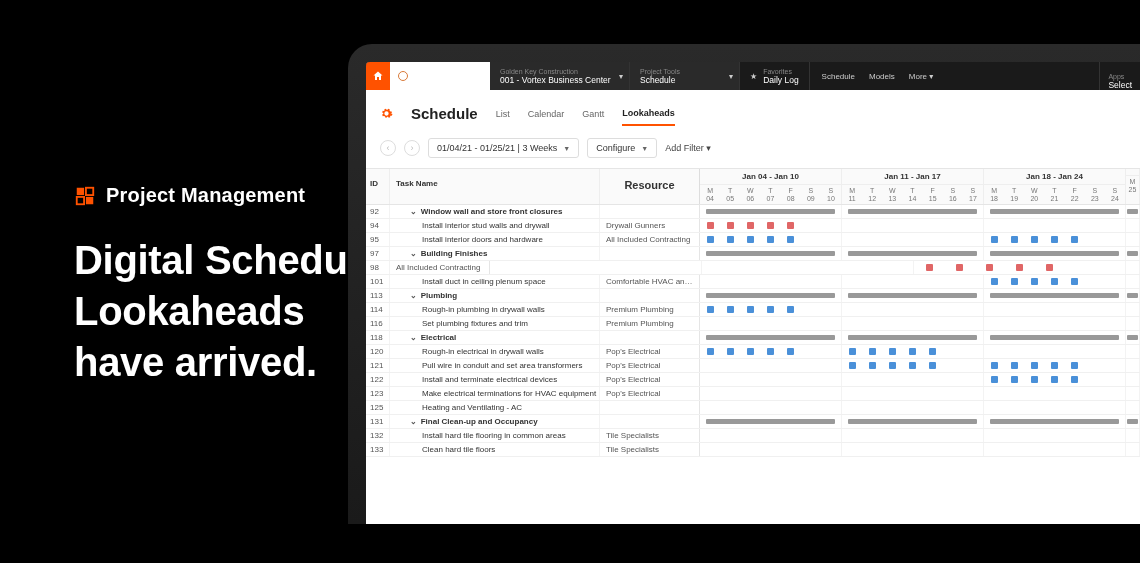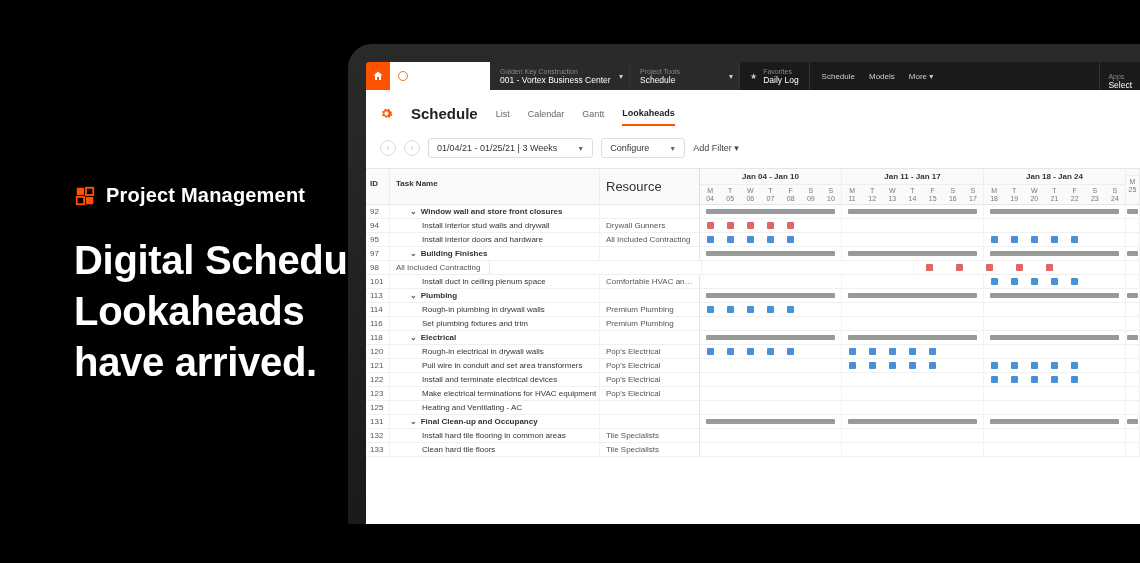--- a/index.html
+++ b/index.html
@@ -32,30 +32,30 @@
 
 .tabs-row { display: flex; align-items: center; padding: 10px 14px 2px 14px; gap: 18px; }
 .gear-orange { width: 13px; height: 13px; color: #ff5200; }
 .page-title { font-size: 15px; font-weight: 700; color: #222; }
 .tab { font-size: 9px; color: #666; padding-bottom: 6px; margin-top: 8px; }
 .tab.active { color: #222; border-bottom: 2px solid #ff5200; font-weight: 600; }
 
 
 .tool-row { display: flex; align-items: center; gap: 8px; padding: 10px 14px; font-size: 9px; }
 .circle-btn { width: 16px; height: 16px; border: 1px solid #ddd; border-radius: 50%; display:flex; align-items:center; justify-content:center; color:#bbb; font-size:9px; }
-.pill { border: 1px solid #ddd; border-radius: 3px; padding: 4px 8px; display:flex; align-items:center; gap:20px; color:#333; font-weight:500; }
+.pill { border: 1px solid #ddd; border-radius: 3px; padding: 4px 8px; display:flex; align-items:center; gap:6px; color:#333; font-weight:500; }
 .pill .tri { font-size:7px; color:#666; }
 .link-btn { color: #444; font-size:9px; }
 
 
 .gantt-head { display: flex; border-top: 1px solid #e5e5e5; border-bottom: 1px solid #e5e5e5; background: #fafafa; }
 .ghead-left { display:flex; min-width: 334px; }
 .gh-id { width: 24px; padding: 10px 4px; font-weight:600; font-size:8px; border-right:1px solid #eee; }
 .gh-task { width: 210px; padding: 10px 6px; font-weight:600; font-size:8px; border-right:1px solid #eee; }
-.gh-res { flex:1; padding: 10px 6px; font-weight:400; font-size:13px; border-right:1px solid #ddd; }
+.gh-res { flex:1; padding: 10px 6px; font-weight:700; font-size:11px; border-right:1px solid #ddd;text-align:center; }
 .ghead-right { flex: 1; display: flex; }
 .week-col { flex: 1; border-right:1px solid #eee; }
 .week-label { text-align:center; font-size:8px; font-weight:600; padding: 3px 0; border-bottom:1px solid #eee; }
 .days-row { display:flex; }
 .day-cell { flex:1; text-align:center; font-size:7px; color:#777; line-height:1.1; padding:2px 0; }
 
 
 .rows { flex:1; overflow:hidden; }
 .grow { display:flex; border-bottom:1px solid #f0f0f0; min-height:14px; font-size:8px; }
 .grow.group .g-task { font-weight:700; }

